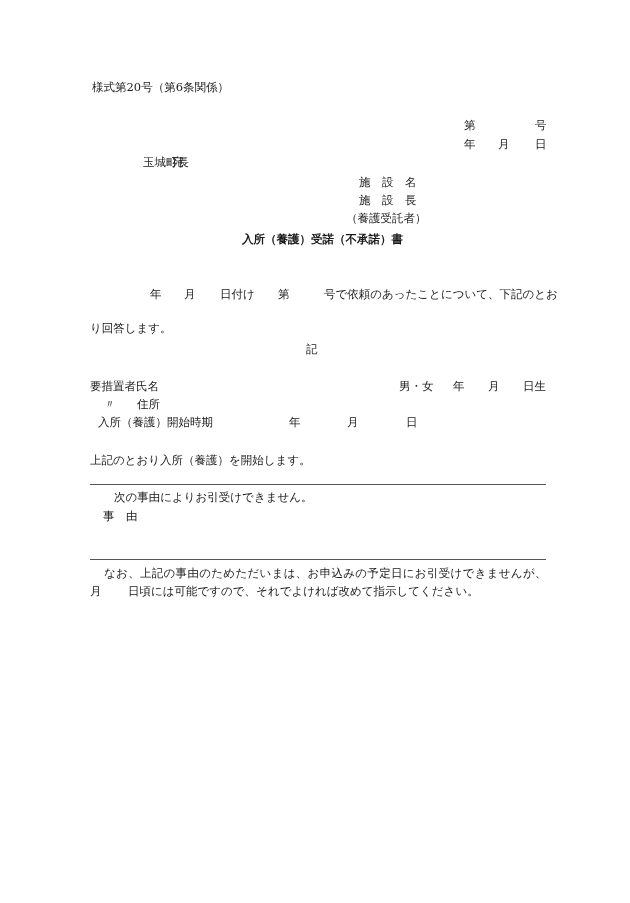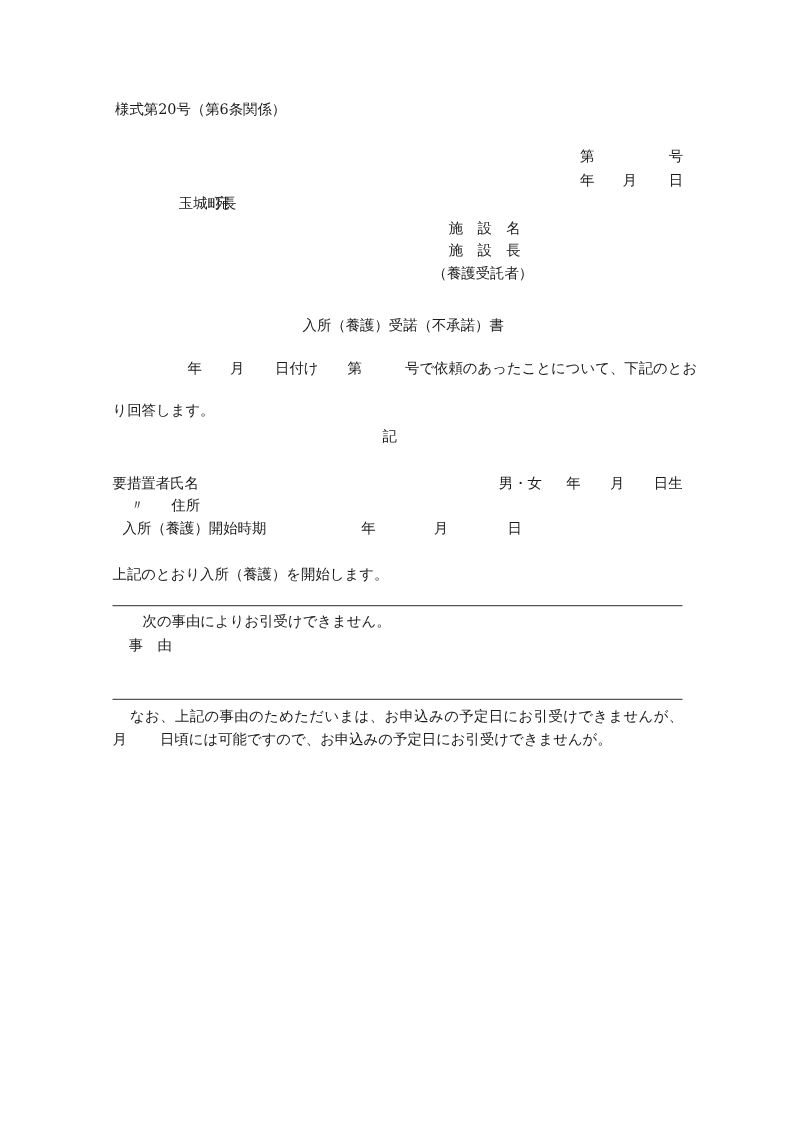--- a/index.html
+++ b/index.html
@@ -41,21 +41,21 @@
 <div class="abs" style="left:498px; top:136px;">月</div>
 <div class="abs" style="left:535px; top:136px;">日</div>
 
 <div class="abs" style="left:103px; top:154px;margin-left:40px;">玉城町長</div>
 <div class="abs" style="left:172px; top:154px;">宛</div>
 
 <div class="abs" style="left:359px; top:174px;">施　設　名</div>
 <div class="abs" style="left:359px; top:192px;">施　設　長</div>
 <div class="abs" style="left:346px; top:210px;">（養護受託者）</div>
 
-<div class="abs" style="left:242px; top:252px;">入所（養護）受諾（不承諾）書</div>
+<div class="abs" style="left:242px; top:231px;font-weight:bold;">入所（養護）受諾（不承諾）書</div>
 
 <div class="abs" style="left:150px; top:286px;">年</div>
 <div class="abs" style="left:184px; top:286px;">月</div>
 <div class="abs" style="left:220px; top:286px;">日付け</div>
 <div class="abs" style="left:278px; top:286px;">第</div>
 <div class="abs" style="left:324px; top:286px;">号で依頼のあったことについて、下記のとお</div>
 <div class="abs" style="left:90px; top:320px;">り回答します。</div>
 
 <div class="abs" style="left:306px; top:341px;">記</div>
 
@@ -77,13 +77,13 @@
 
 <div class="rule" style="top:484px;"></div>
 
 <div class="abs" style="left:90px; top:489px;margin-left:24px;">次の事由によりお引受けできません。</div>
 <div class="abs" style="left:103px; top:508px;">事　由</div>
 
 <div class="rule" style="top:559px;"></div>
 
 <div class="abs" style="left:104px; top:565px; letter-spacing:0.3px;">なお、上記の事由のためただいまは、お申込みの予定日にお引受けできませんが、</div>
 <div class="abs" style="left:90px; top:583px;">月</div>
-<div class="abs" style="left:128px; top:583px;">日頃には可能ですので、お申込みの予定日にお引受けできませんが。</div>
+<div class="abs" style="left:128px; top:583px;">日頃には可能ですので、それでよければ改めて指示してください。</div>
 
 </body></html>

